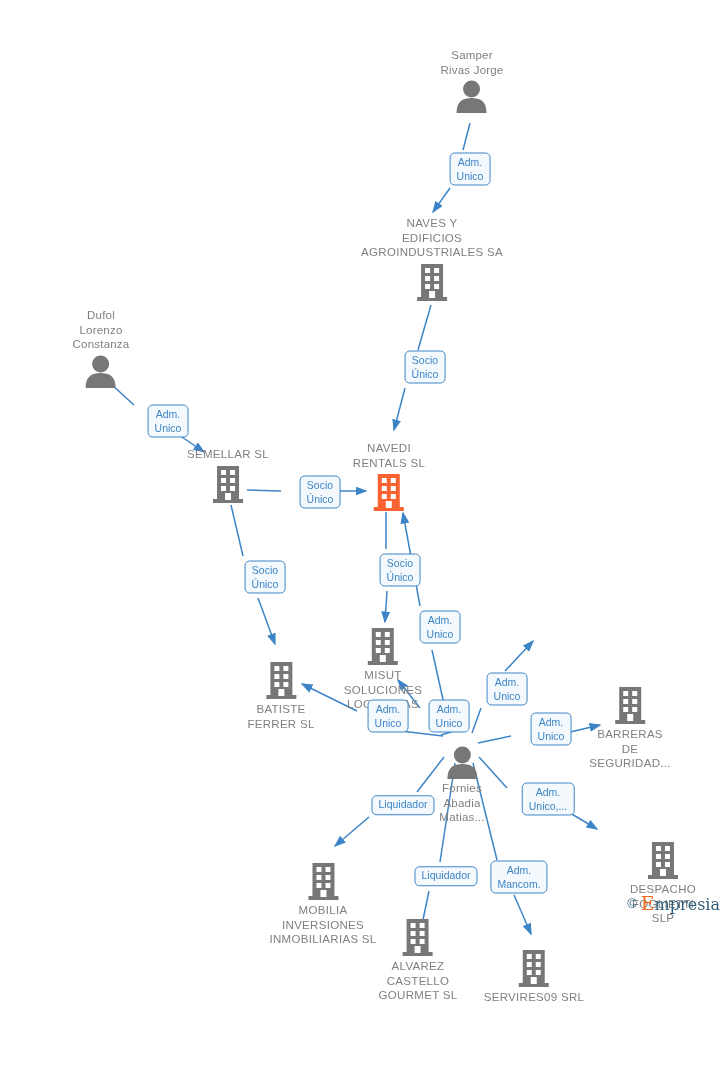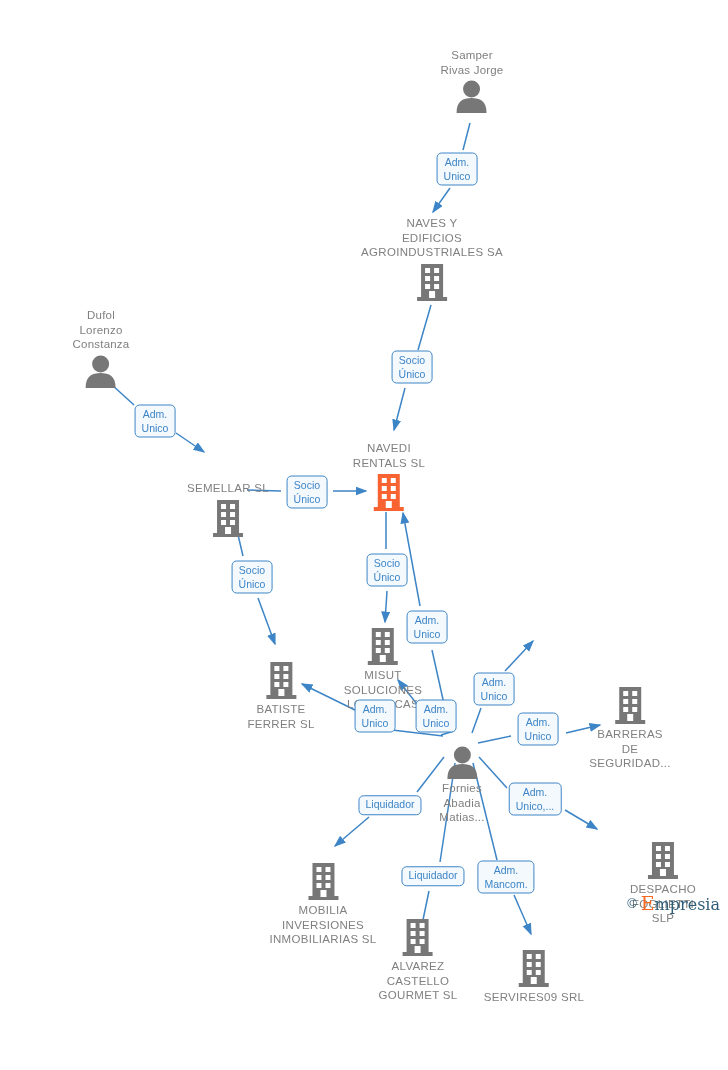--- a/index.html
+++ b/index.html
@@ -45,20 +45,21 @@
     background:#f4f9fe;
     border:1.4px solid #3d85c6;
     border-radius:5px;
     color:#3d85c6;
     font-size:10.5px;
     line-height:13.5px;
     text-align:center;
     padding:2px 6px;
     white-space:nowrap;
     box-sizing:border-box;
+    margin-left:13px;
   }
   .watermark{
     position:absolute;
     right:8px;bottom:12px;
     display:flex;align-items:center;
     gap:4px;
     font-size:15px;
     color:#2f5d78;
   }
   .watermark .c{ font-size:13px;color:#2f5d78; }
@@ -178,21 +179,21 @@
   <div class="node person" style="left:101px;top:308px;">
     <div class="label above" style="white-space:pre-line;">Dufol
 Lorenzo
 Constanza</div>
     <svg class="icon" width="36" height="34" viewBox="0 0 36 34">
       <circle cx="18" cy="10" r="8.5" fill="#777777"></circle>
       <path d="M3,34 C3,22 9.5,19 18,19 C26.5,19 33,22 33,34 Z" fill="#777777"></path>
     </svg>
   </div>
 
-  <div class="node company" style="left:228px;top:447px;margin-top:34px;">
+  <div class="node company" style="left:228px;top:447px;">
     <div class="label above">SEMELLAR SL</div>
     <svg class="icon" width="34" height="40" viewBox="0 0 34 40">
       <rect x="6" y="2" width="22" height="34" fill="#777777"></rect>
       <rect x="2" y="35" width="30" height="4" fill="#777777"></rect>
       <g fill="#ffffff">
         <rect x="10" y="6" width="5" height="5"></rect>
           <rect x="19" y="6" width="5" height="5"></rect>
         <rect x="10" y="14" width="5" height="5"></rect>
           <rect x="19" y="14" width="5" height="5"></rect>
         <rect x="10" y="22" width="5" height="5"></rect>

